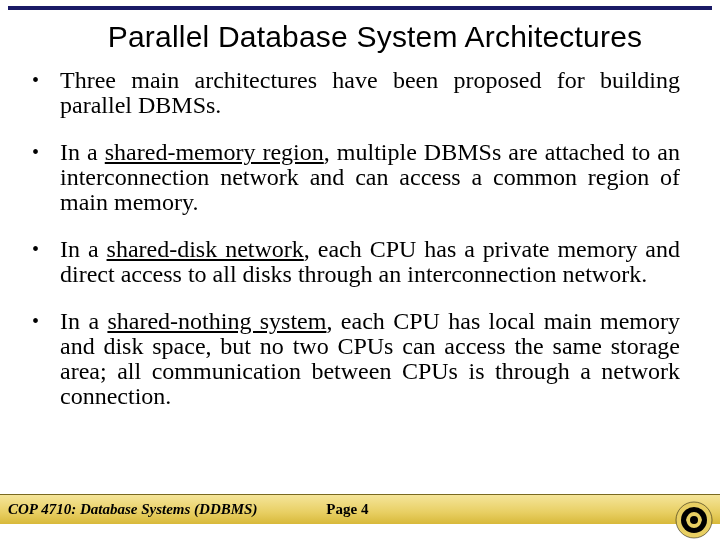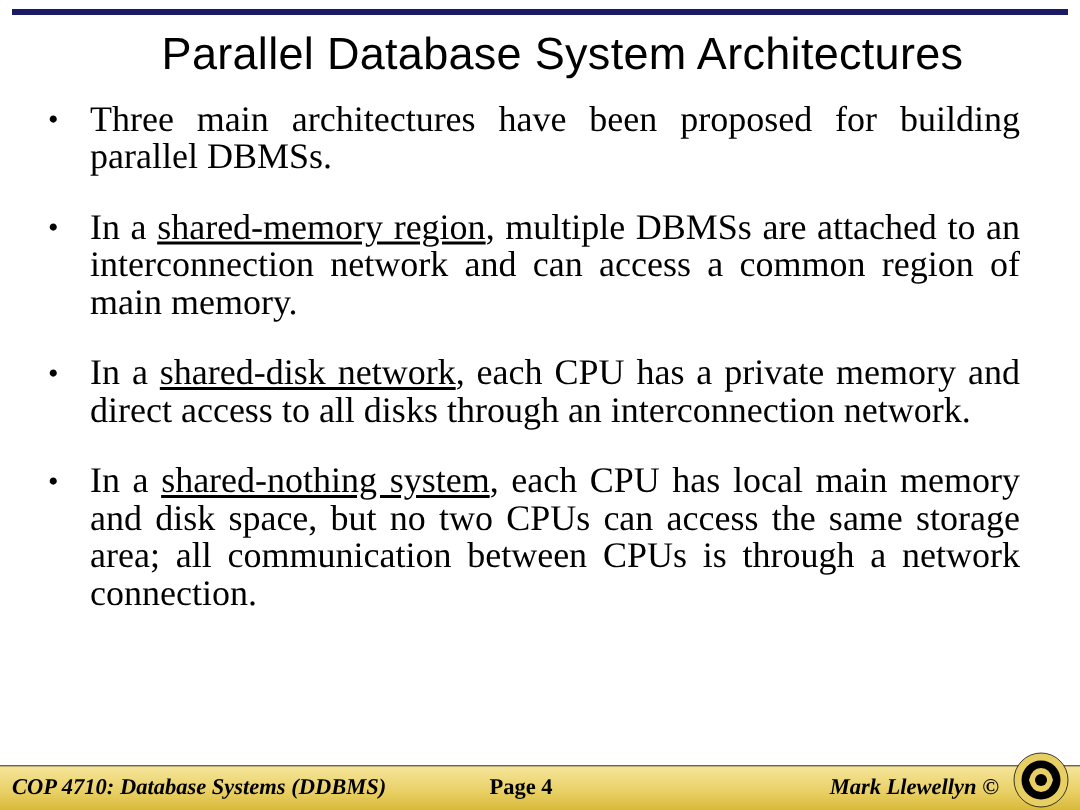--- a/index.html
+++ b/index.html
@@ -45,21 +45,21 @@
   .bullet-text {
     flex: 1;
     font-size: 24px;
     line-height: 25px;
     color: #000;
     text-align: justify;
   }
   .u { text-decoration: underline; }
   .footer {
     position: absolute;
-    left: 0; right: 0; bottom: 0;
+    left: 0; right: 0; bottom: 16px;
     height: 30px;
     background: linear-gradient(#f5e59a, #e8cf63 60%, #d8b93a);
     border-top: 1px solid #7a6a20;
     display: flex;
     align-items: center;
     font-family: "Times New Roman", Times, serif;
   }
   .footer-left {
     font-style: italic;
     font-weight: bold;
@@ -118,21 +118,20 @@
   <div class="bullet-row">
     <div class="bullet-mark">•</div>
     <div class="bullet-text"><span>In a </span><span class="u">shared-nothing system</span><span>, each CPU has local main memory and disk space, but no two CPUs can access the same storage area; all communication between CPUs is through a network connection.</span></div>
   </div>
 
 </div>
 
 <div class="footer">
   <div class="footer-left">COP 4710: Database Systems  (DDBMS)</div>
   <div class="footer-mid">Page 4</div>
-  <div class="footer-right">Mark Llewellyn ©</div>
 </div>
 
 <div class="logo">
   <svg viewBox="0 0 40 40">
     <circle cx="20" cy="20" r="18" fill="#e8cf63" stroke="#000" stroke-width="0.5"></circle>
     <circle cx="20" cy="20" r="13" fill="#000"></circle>
     <path d="M12 20 Q14 12 20 12 Q26 12 28 20 Q26 28 20 28 Q14 28 12 20 Z" fill="#e8cf63"></path>
     <circle cx="20" cy="20" r="4" fill="#000"></circle>
   </svg>
 </div>

